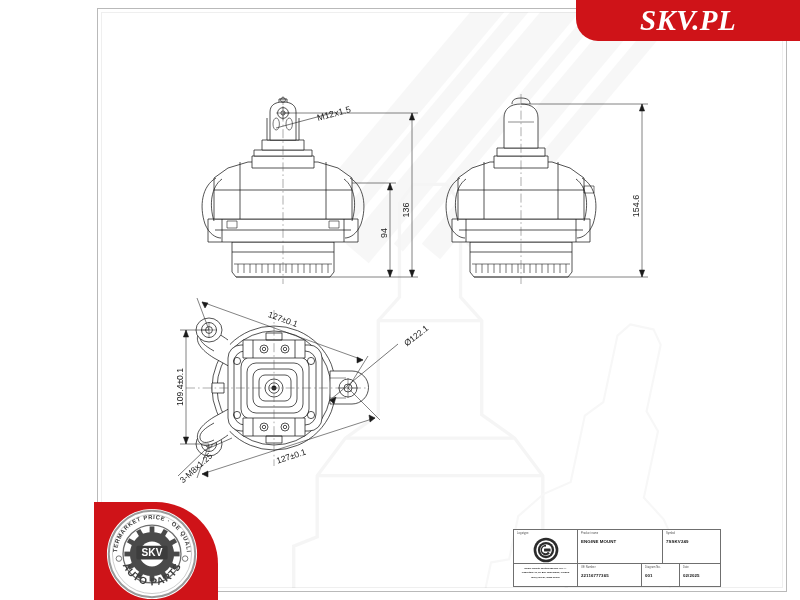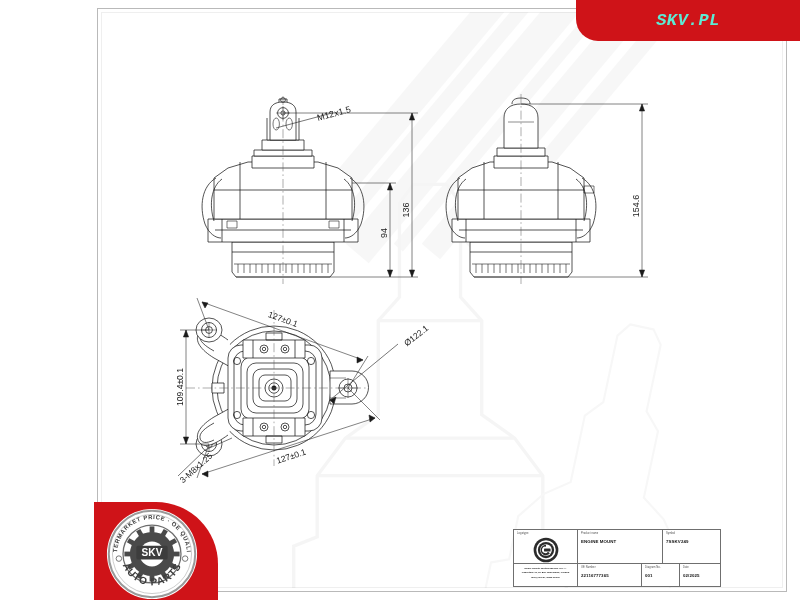--- a/index.html
+++ b/index.html
@@ -23,23 +23,23 @@
 
   
   .banner{
     position:absolute;top:0;right:0;width:224px;height:41px;
     background:#cf1318;
     border-bottom-left-radius:22px;
     display:flex;align-items:center;justify-content:center;
     z-index:40;
   }
   .banner span{
-    color:#5eead4;font-weight:bold;font-style:italic;
-    font-size:17px;letter-spacing:.4px;
-    font-family:Liberation Mono, monospace;
+    color:#ffffff;font-weight:bold;font-style:italic;
+    font-size:29px;letter-spacing:.4px;
+    font-family:Liberation Serif, serif;
   }
 
   
   .seal-wrap{
     position:absolute;left:94px;bottom:0;width:124px;height:98px;z-index:35;
   }
   .seal-red{
     position:absolute;left:0;bottom:0;width:124px;height:98px;
     background:#cf1318;border-top-right-radius:62px;
   }

